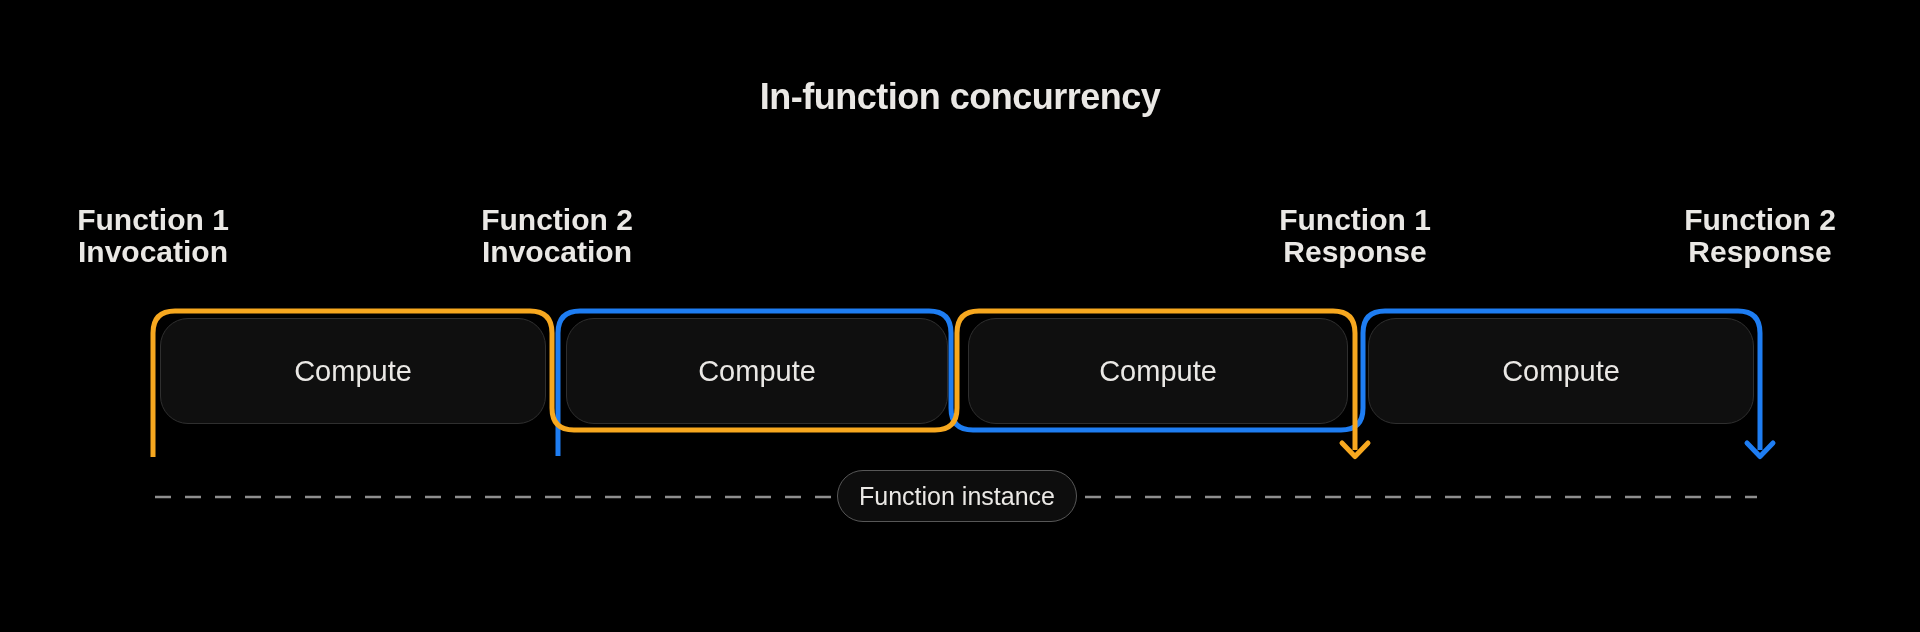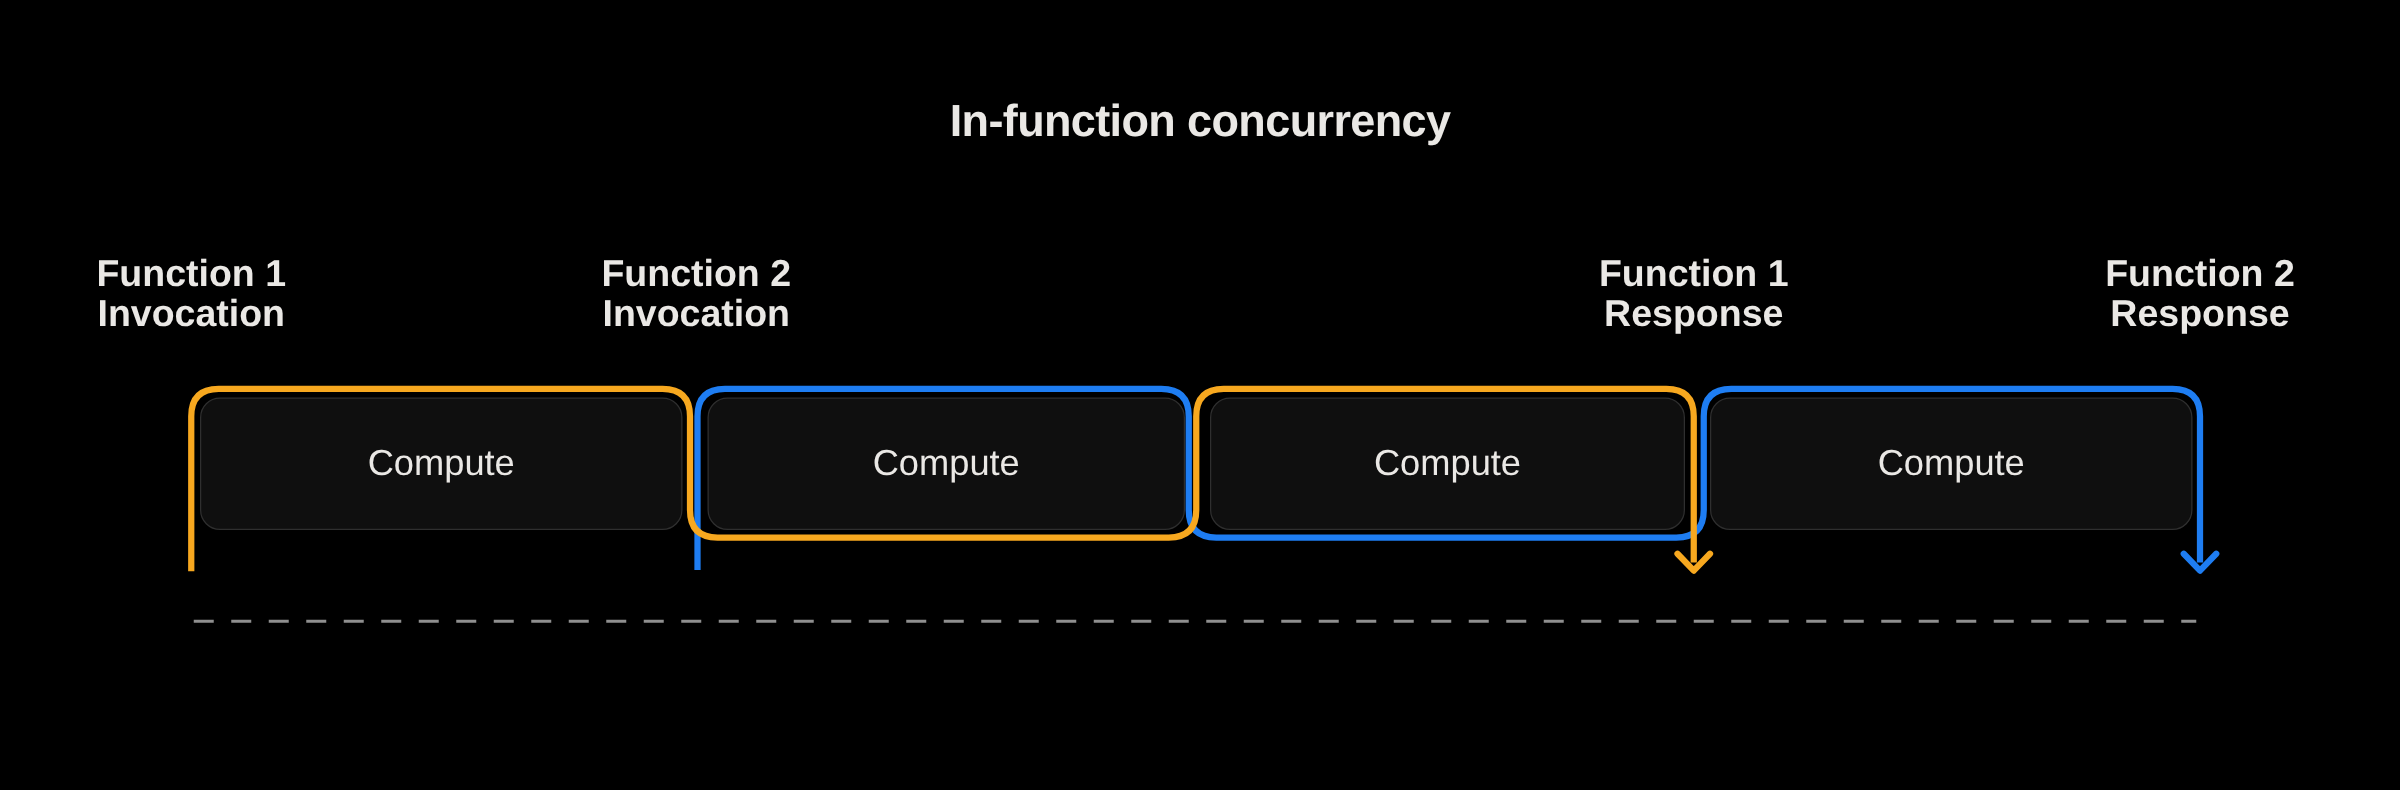--- a/index.html
+++ b/index.html
@@ -26,21 +26,21 @@
   }
   .marker-label span{display:block;}
   .ml-1{left:153px;}
   .ml-2{left:557px;}
   .ml-3{left:1355px;}
   .ml-4{left:1760px;}
   .compute-box{
     position:absolute;top:318px;height:106px;
     background:var(--box_fill,#0f0f0f);
     border:1.5px solid var(--box_border,#2f2f2f);
-    border-radius:16px;
+    border-radius:28px;
     box-sizing:border-box;
     display:flex;align-items:center;justify-content:center;
     font-size:29px;font-weight:400;
     color:var(--text,#eae8e5);
   }
   .cb-1{left:160px;width:386px;}
   .cb-2{left:566px;width:382px;}
   .cb-3{left:968px;width:380px;}
   .cb-4{left:1368px;width:386px;}
   .flow-svg{
@@ -105,14 +105,17 @@
              L 1760 450" stroke="#1e7df2"></path>
     <path stroke-width="5" stroke-linecap="round" stroke-linejoin="round" d="M 1747 443 L 1760 456.5 L 1773 443" stroke="#1e7df2"></path>
 
     <path stroke-width="5" d="M 153 457 L 153 333 Q 153 311 175 311 L 530 311 Q 552 311 552 333
              L 552 408 Q 552 430 574 430 L 935 430 Q 957 430 957 408
              L 957 333 Q 957 311 979 311 L 1333 311 Q 1355 311 1355 333
              L 1355 450" stroke="#f7a81f"></path>
     <path stroke-width="5" stroke-linecap="round" stroke-linejoin="round" d="M 1342 443 L 1355 456.5 L 1368 443" stroke="#f7a81f"></path>
   </svg>
 
+  <div class="pill">
+    <span>Function instance</span>
+  </div>
 
 </div>
 
 </body></html>

